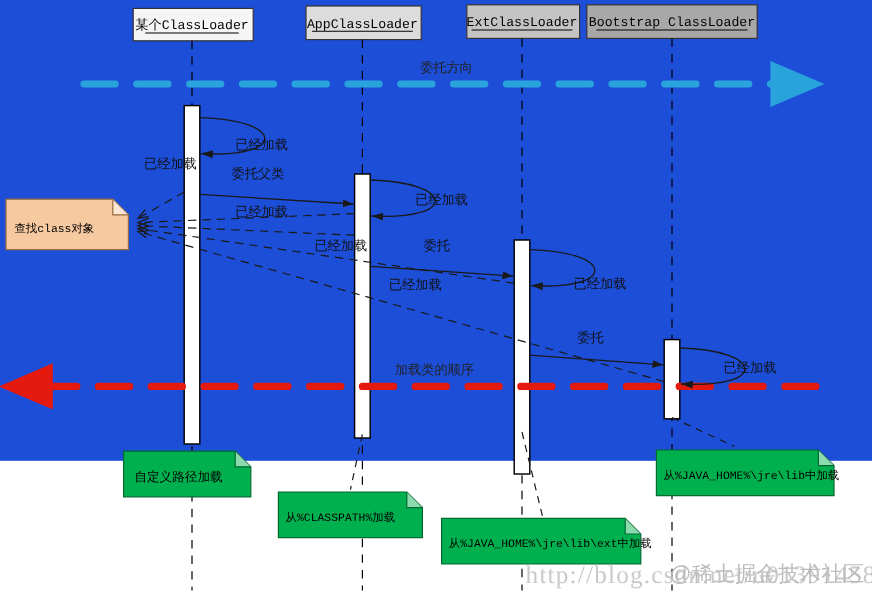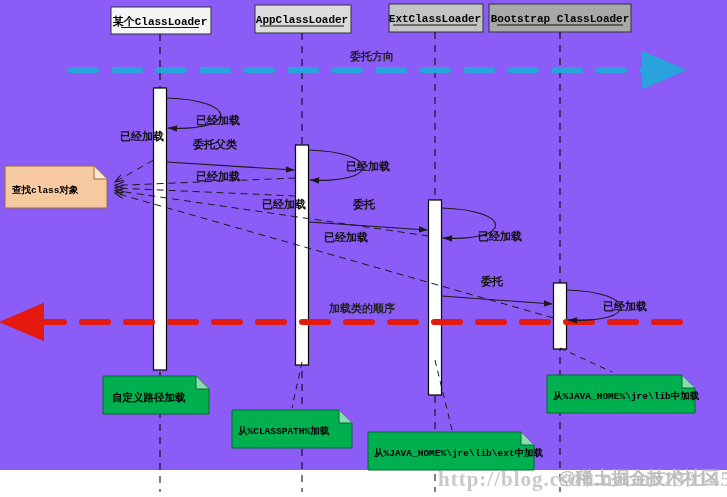--- a/index.html
+++ b/index.html
@@ -1,18 +1,18 @@
 <!DOCTYPE html>
 <html><head>
 <meta charset="utf-8">
 <style>
   html,body{margin:0;padding:0;background:#ffffff;}
   body{width:727px;height:497px;overflow:hidden;
        font-family:"Liberation Serif","DejaVu Serif",serif;}
-  #stage{position:relative;width:727px;height:470px;background:#8b5cf6;font-weight:bold;}
+  #stage{position:relative;width:727px;height:384px;background:#1d4ed8;}
   svg{display:block;}
   .lbl{font-family:"Liberation Serif","DejaVu Serif",serif;font-size:11px;fill:#111;}
   .lbl-hdr{font-family:"Liberation Mono","DejaVu Sans Mono",monospace;font-size:11px;fill:#000;}
   .lbl-note{font-family:"Liberation Serif","DejaVu Serif",serif;font-size:10.5px;fill:#000;}
   .lbl-note-mono{font-family:"Liberation Mono","DejaVu Sans Mono",monospace;font-size:9.5px;fill:#000;}
   .lbl-dir{font-family:"Liberation Serif","DejaVu Serif",serif;font-size:11px;fill:#222;}
   .wm1{font-family:"Liberation Serif","DejaVu Serif",serif;font-size:21px;fill:#c9c9c9;letter-spacing:1px;}
   .wm2{font-family:"Liberation Sans","DejaVu Sans",sans-serif;font-size:18px;fill:#bdbdbd;}
 </style>
 </head>

